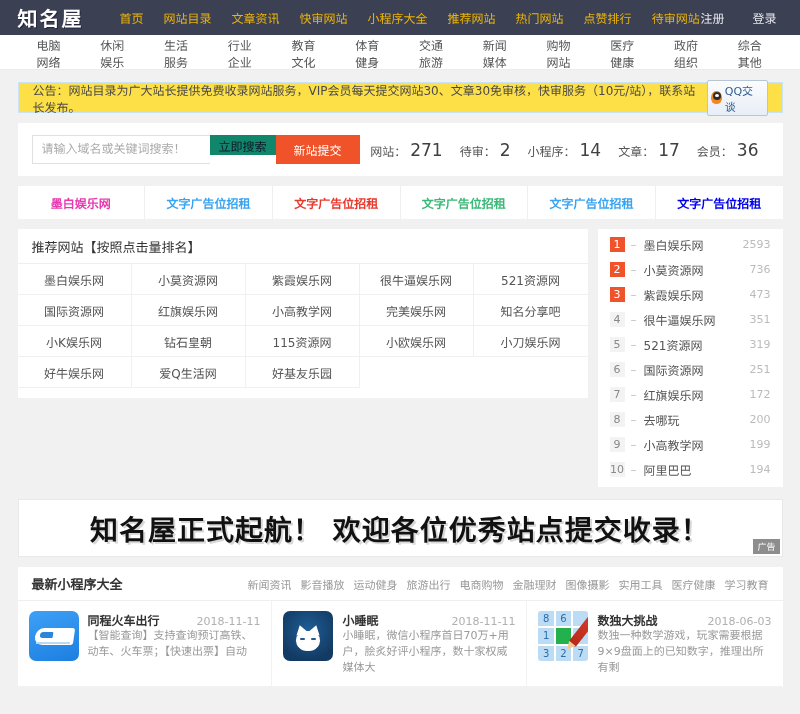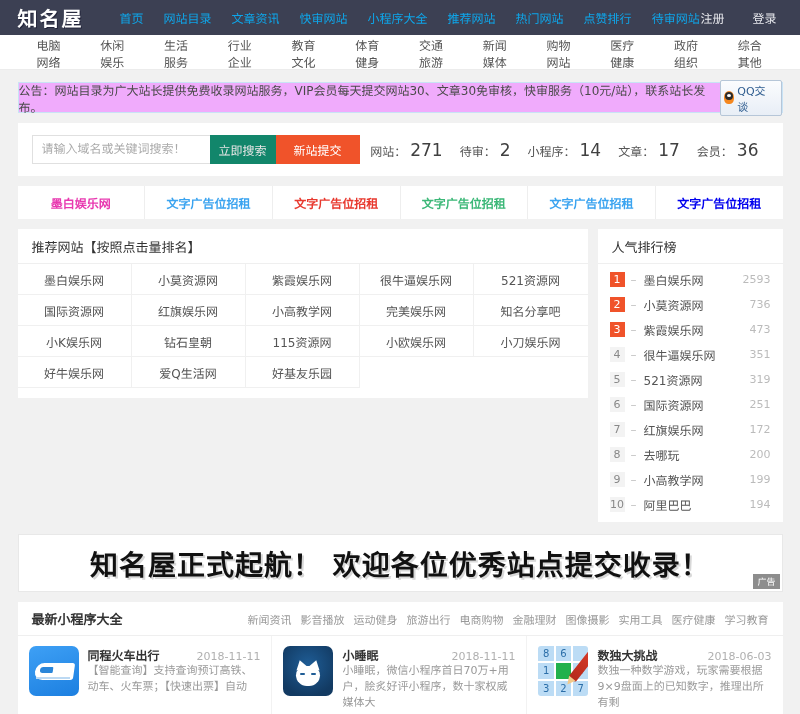--- a/index.html
+++ b/index.html
@@ -27,44 +27,44 @@
   .logo {
     color: #fff;
     font-size: 20px;
     font-weight: bold;
     letter-spacing: 2px;
     margin-right: 36px;
     text-shadow: 1px 1px 0 #22243a;
   }
   .topnav { display: flex; align-items: center; gap: 20px; }
   .topnav a {
-    color: #0ea5e9; text-decoration: none; font-size: 12px;
+    color: #eab308; text-decoration: none; font-size: 12px;
   }
   .topright { margin-left: auto; display: flex; gap: 28px; padding-right: 6px; }
   .topright a { color: #e6e7ec; text-decoration: none; font-size: 12px; }
 
   
   .catbar { background: #fff; height: 35px; border-bottom: 1px solid #ececec; }
   .catbar-inner {
     width: 765px; margin: 0 auto; height: 35px;
     display: flex; align-items: center; gap: 0;
   }
   .catbar-inner a {
     color: #555; text-decoration: none; font-size: 12px;
     padding: 0 19px;
   }
 
   
   .notice {
     margin-top: 12px;
-    background: #f0abfc;
+    background: #fde047;
     border: 1px solid #c9e3f5;
     height: 31px;
     display: flex; align-items: center;
-    padding: 0 0;
+    padding: 0 14px;
     font-size: 12px;
     color: #4a4a4a;
   }
   .qqbtn {
     margin-left: 8px;
     display: inline-flex; align-items: center; gap: 3px;
     background: linear-gradient(#fbfcfe,#e8eef6);
     border: 1px solid #b6c6d8;
     border-radius: 2px;
     padding: 1px 5px 1px 3px;
@@ -93,22 +93,22 @@
   .searchbox { display: flex; height: 29px; }
   .searchbox input {
     width: 178px; height: 29px;
     border: 1px solid #e0e0e0; border-right: none;
     padding: 0 9px; font-size: 12px; color: #555;
     outline: none;
     font-family: Liberation Mono, monospace;
   }
   .searchbox input::placeholder { color: #aaa; }
   .btn-search {
-    background: #12866b; color: #e5e5e5; border: none;
-    width: 66px; height: 29px; font-size: 12px; cursor: pointer;
+    background: #12866b; color: #0f172a; border: none;
+    width: 66px; height: 20px; font-size: 12px; cursor: pointer;
     font-family: Liberation Sans, sans-serif;
   }
   .btn-submit {
     background: #f0532a; color: #fff; border: none;
     width: 84px; height: 29px; font-size: 12px; cursor: pointer;
     font-family: Liberation Mono, monospace;
   }
   .stats { margin-left: auto; display: flex; align-items: baseline; gap: 17px; padding-right: 10px; }
   .stat { font-size: 12px; color: #555; white-space: nowrap; }
   .stat b { color: #404040; font-size: 17px; font-weight: normal; margin-left: 4px; }
@@ -376,21 +376,20 @@
         <a href="#">小欧娱乐网</a>
         <a href="#">小刀娱乐网</a>
         <a href="#">好牛娱乐网</a>
         <a href="#">爱Q生活网</a>
         <a href="#">好基友乐园</a>
       </div>
       <div class="grid-pad"></div>
     </div>
 
     <div class="col-right">
-      <div class="panel-hd">人气排行榜</div>
       <div class="ranklist">
         <a href="#" class="rankitem top">
           <span class="rankno">1</span>
           <span class="rankdash">–</span>
           <span class="rankname">墨白娱乐网</span>
           <span class="rankhits">2593</span>
         </a>
         <a href="#" class="rankitem top">
           <span class="rankno">2</span>
           <span class="rankdash">–</span>

